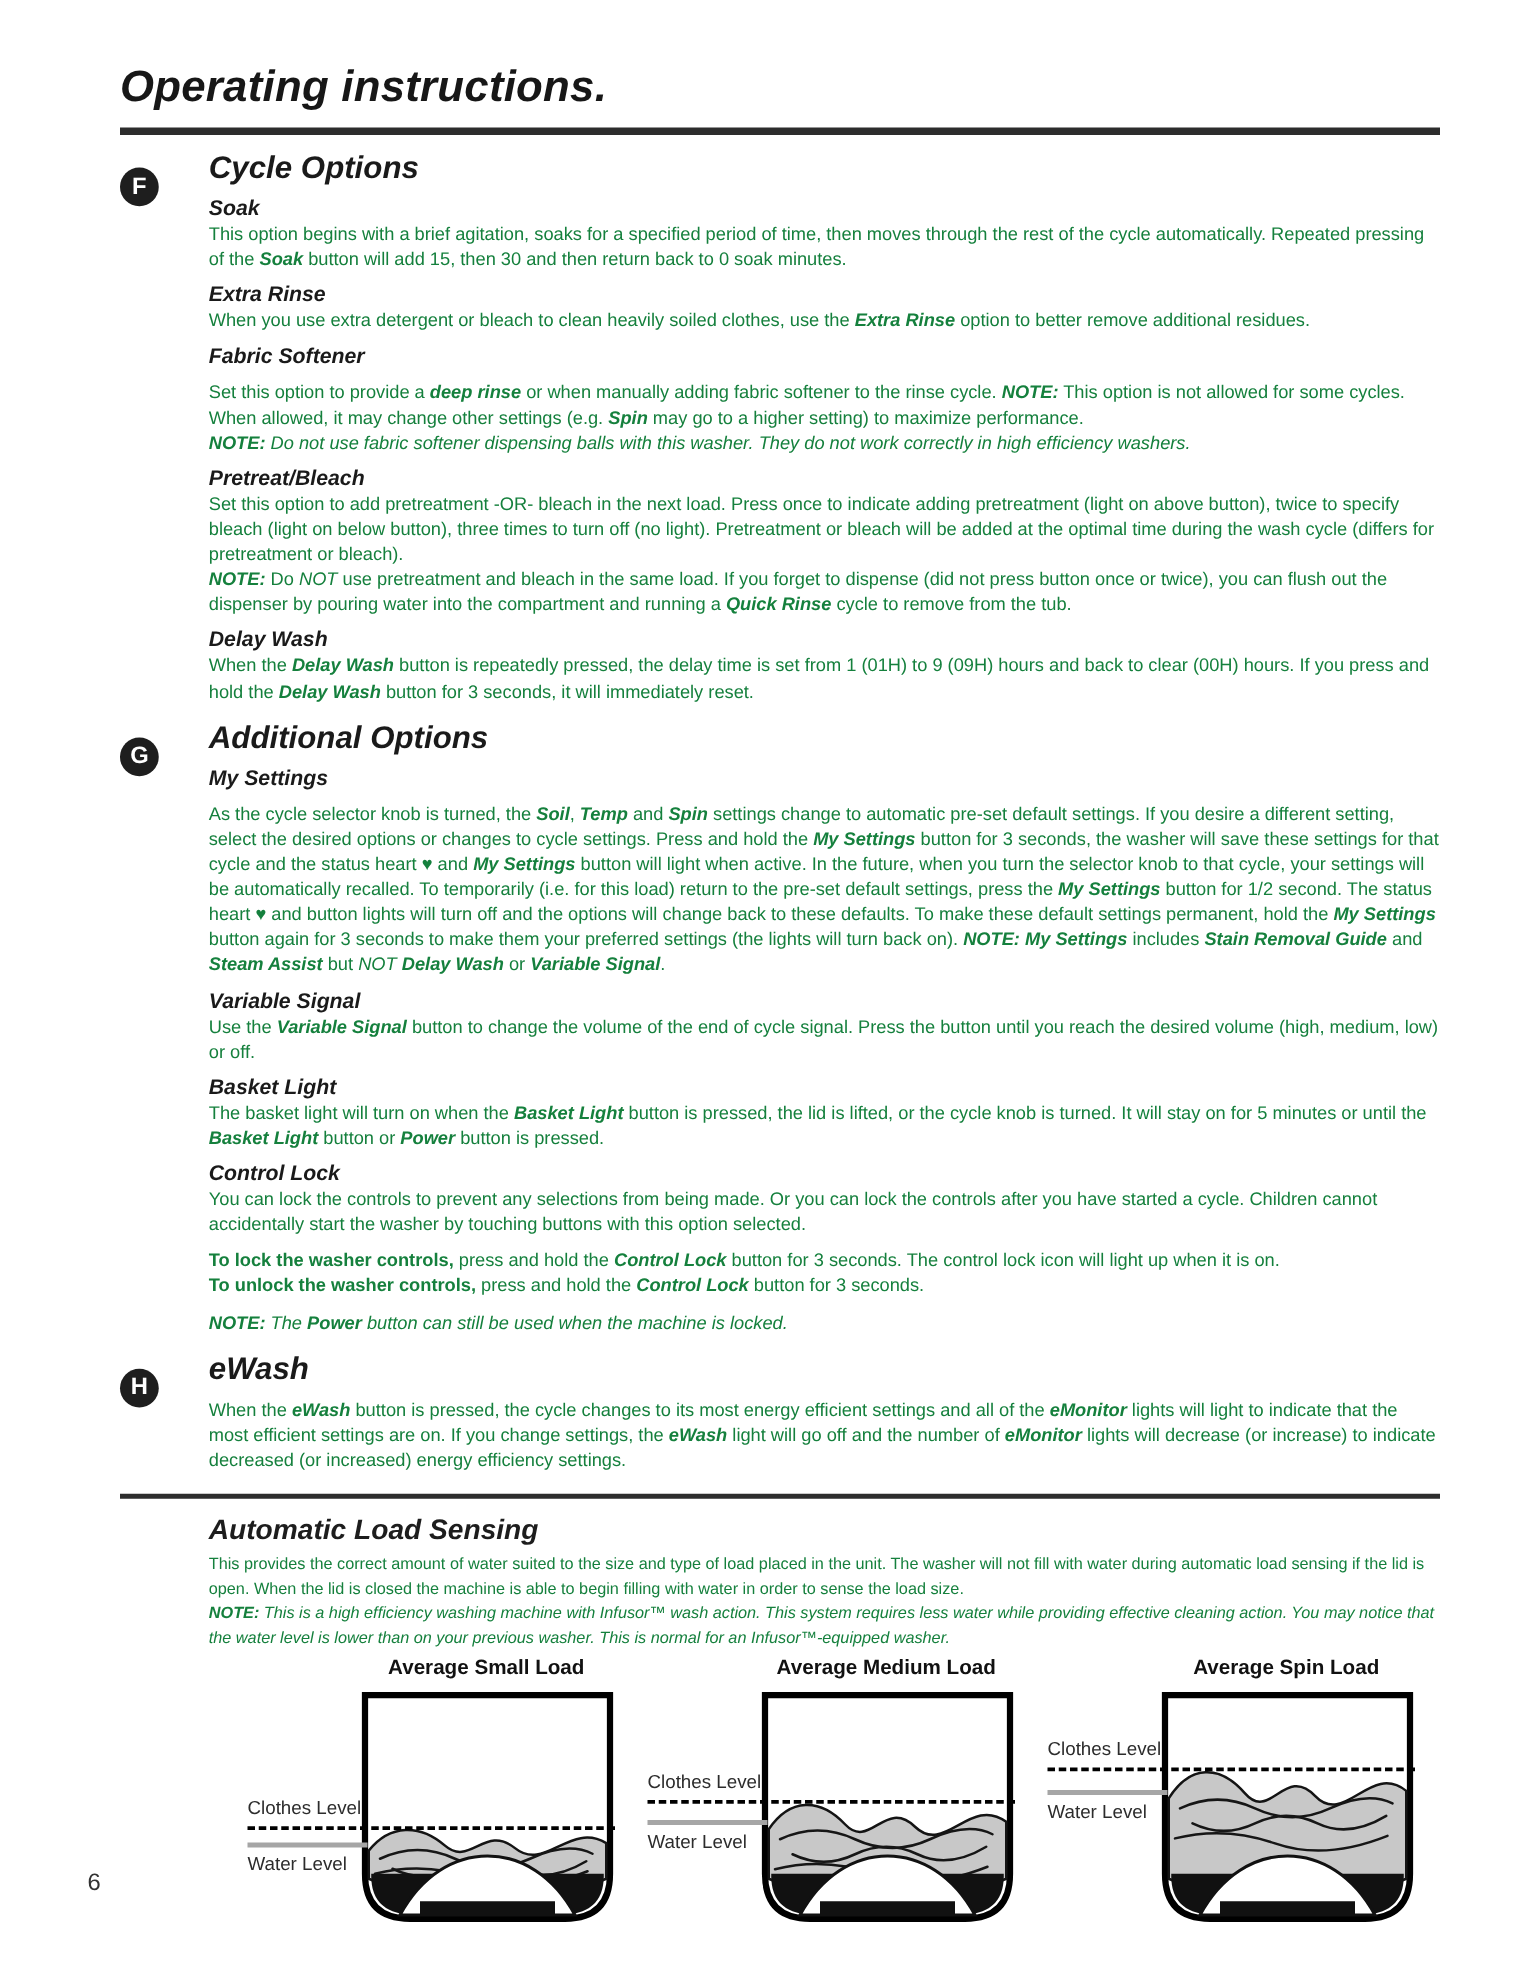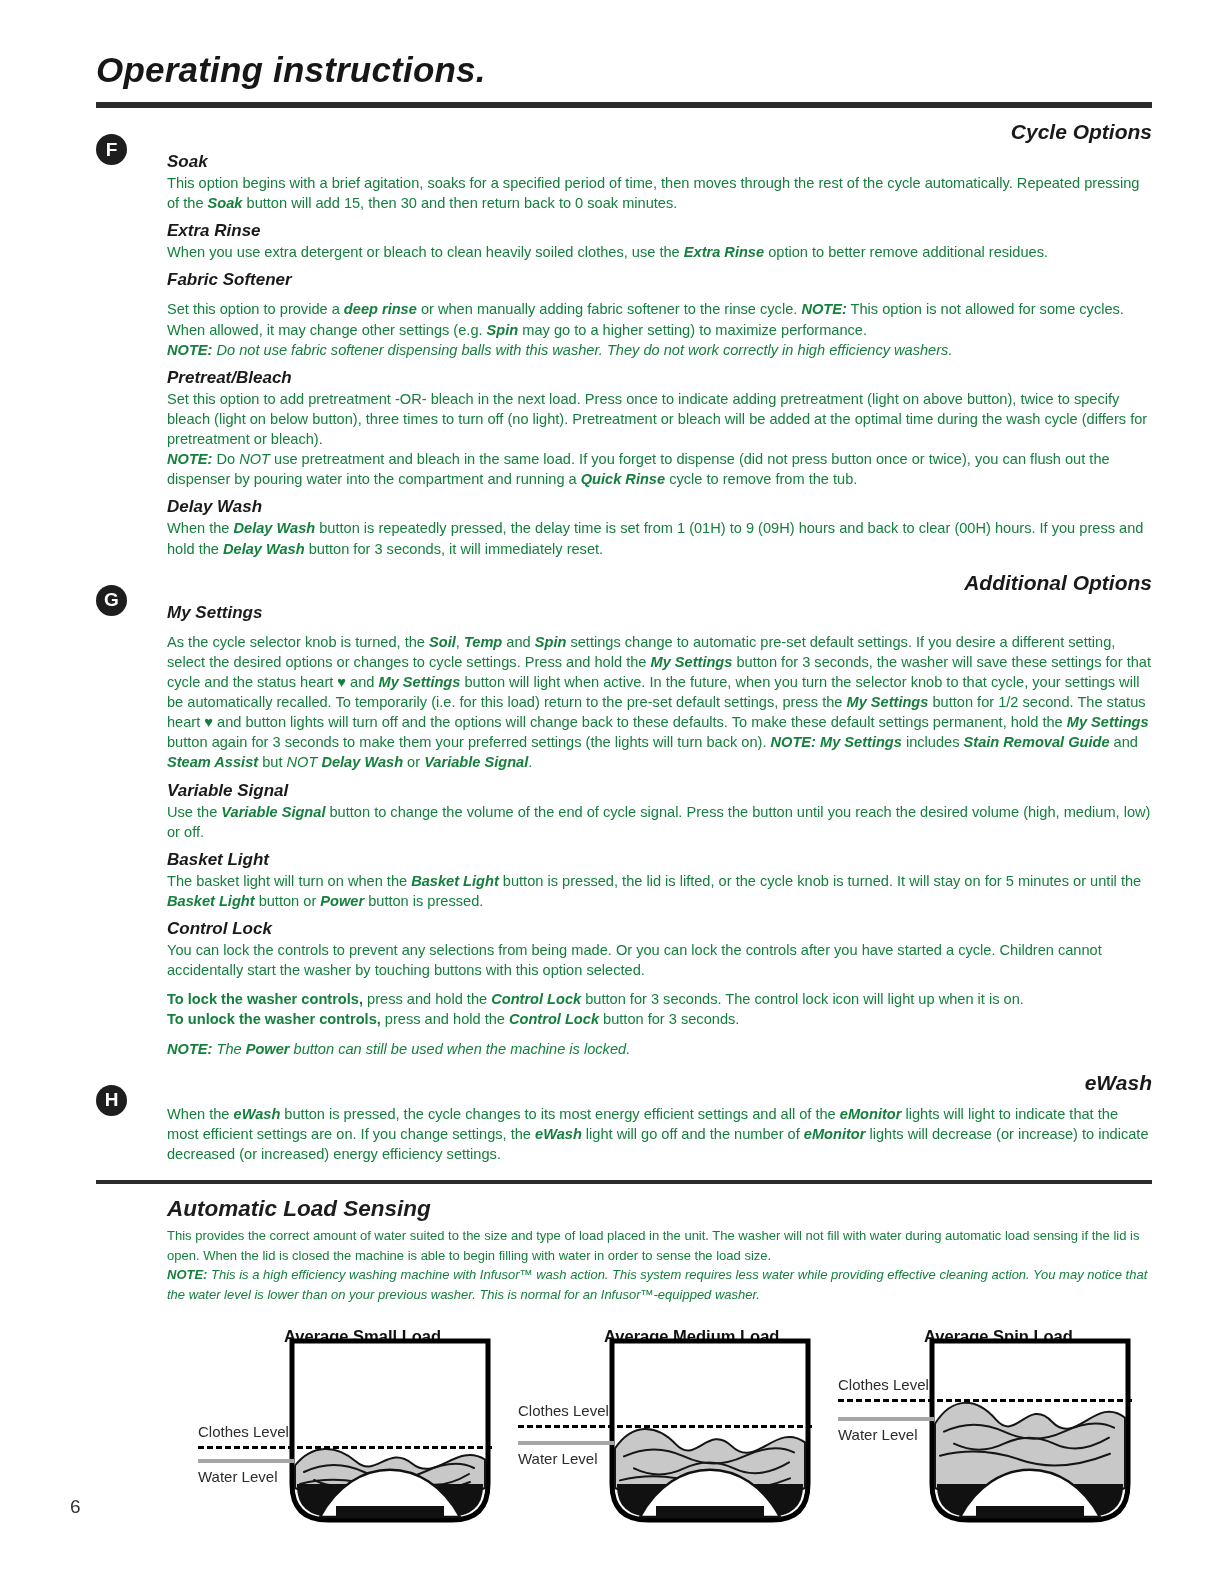--- a/index.html
+++ b/index.html
@@ -13,34 +13,34 @@
   .doc-title { font-size:35px; font-weight:700; font-style:italic; letter-spacing:0.2px; color:#171717; margin-bottom:12px; }
   .rule-thick { height:6px; background:#2d2d2d; }
   .rule-mid   { height:4px; background:#2d2d2d; margin-top:16px; }
 
   .opt-section { position:relative; padding-left:71px; margin-top:6px; }
   .badge {
     position:absolute; left:0; top:14px; width:31px; height:31px; border-radius:50%;
     background:#1e1e1e; color:#fff; font-weight:700; font-size:19px;
     display:flex; align-items:center; justify-content:center;
   }
-  h2.sec-head { font-size:21px; font-weight:700; font-style:italic; color:#1a1a1a; margin:12px 0 1px 0;text-align:right; }
+  h2.sec-head { font-size:25px; font-weight:700; font-style:italic; color:#1a1a1a; margin:12px 0 1px 0; }
   h3.sub-head { font-size:17px;  font-weight:700; font-style:italic; color:#1a1a1a; margin:8px 0 1px 0; }
   .para { font-size:14.6px; line-height:1.38; color:#15803d; }
   .para.gap-top { margin-top:9px; }
   .seg-b { font-weight:700; }
   .seg-i { font-style:italic; }
 
   .load-sensing { position:relative; padding-left:71px; }
   h2.als-head { font-size:22.5px; font-weight:700; font-style:italic; margin:12px 0 4px 0; }
   .load-sensing .para { font-size:13px; line-height:1.5; }
 
   .diagrams-row { display:flex; gap:22px; margin:6px 0 0 29px; }
   .diagram { position:relative; width:298px; height:220px; }
-  .diagram-title { position:absolute; left:88px; top:17px; width:210px; text-align:left; font-weight:700; font-size:16.5px; color:#111; }
+  .diagram-title { position:absolute; left:88px; top:0; width:210px; text-align:center; font-weight:700; font-size:16.5px; color:#111; }
   svg.tub { position:absolute; left:88px; top:26px; }
   .clothes-line { position:absolute; left:2px; width:294px; border-top:3px dashed #000; z-index:2; }
   .water-line   { position:absolute; left:2px; width:96px; height:4px; background:#a6a6a6; z-index:2; }
   .lvl-label { position:absolute; left:2px; font-size:15px; color:#2c2c2c; white-space:nowrap; z-index:2; }
 
   .page-number { position:absolute; left:70px; top:1496px; font-size:19px; color:#333; }
 </style>
 </head>
 <body>
 

